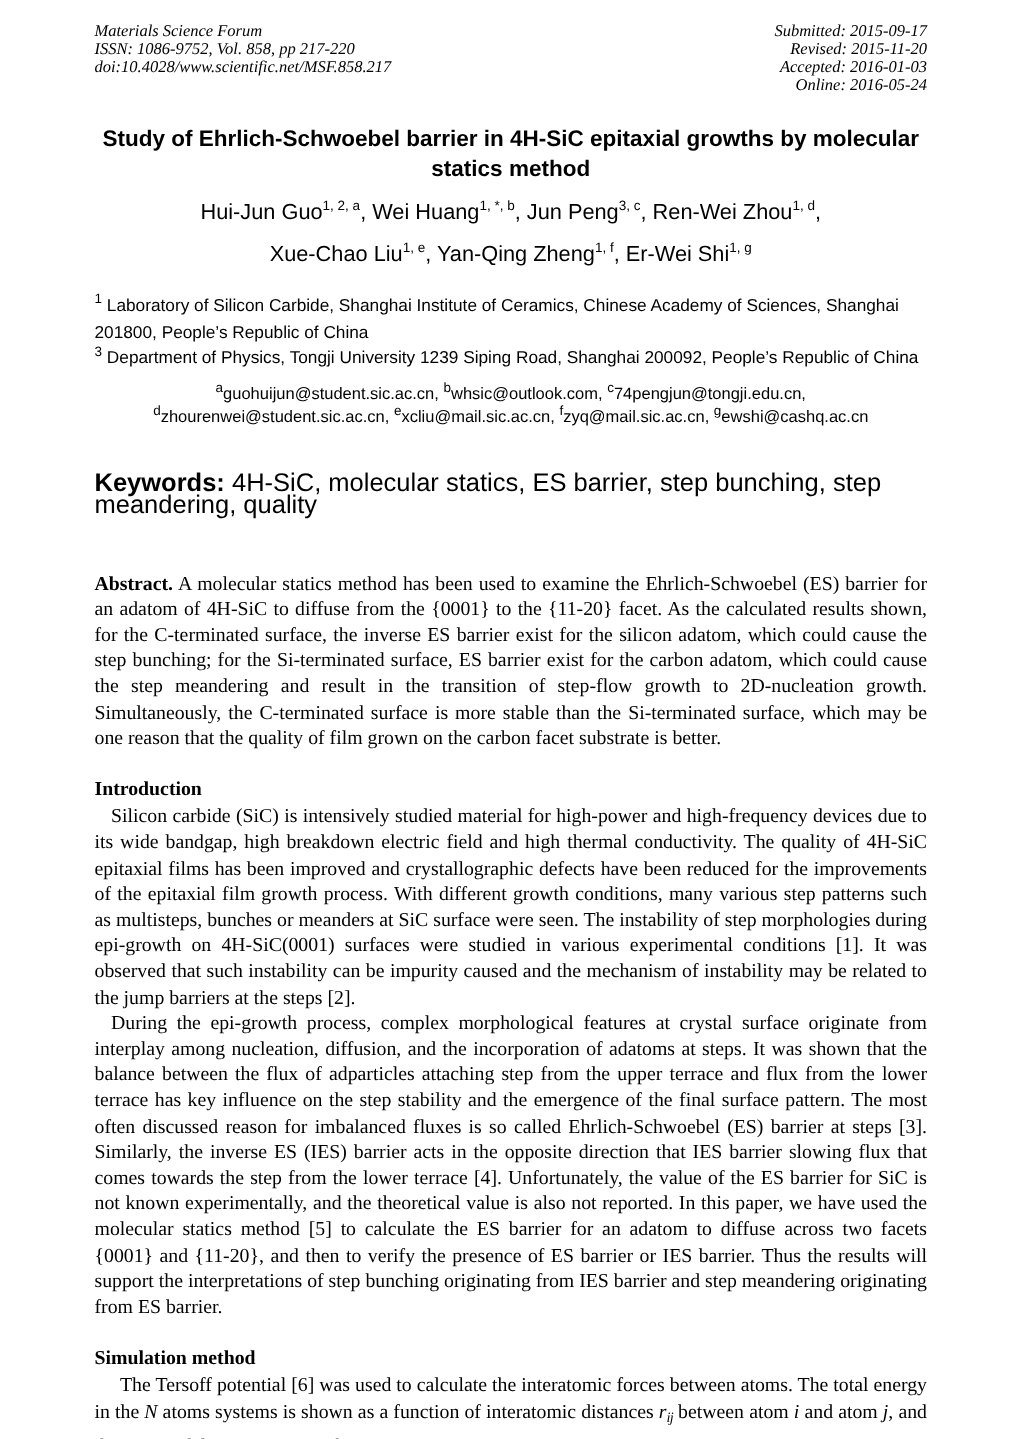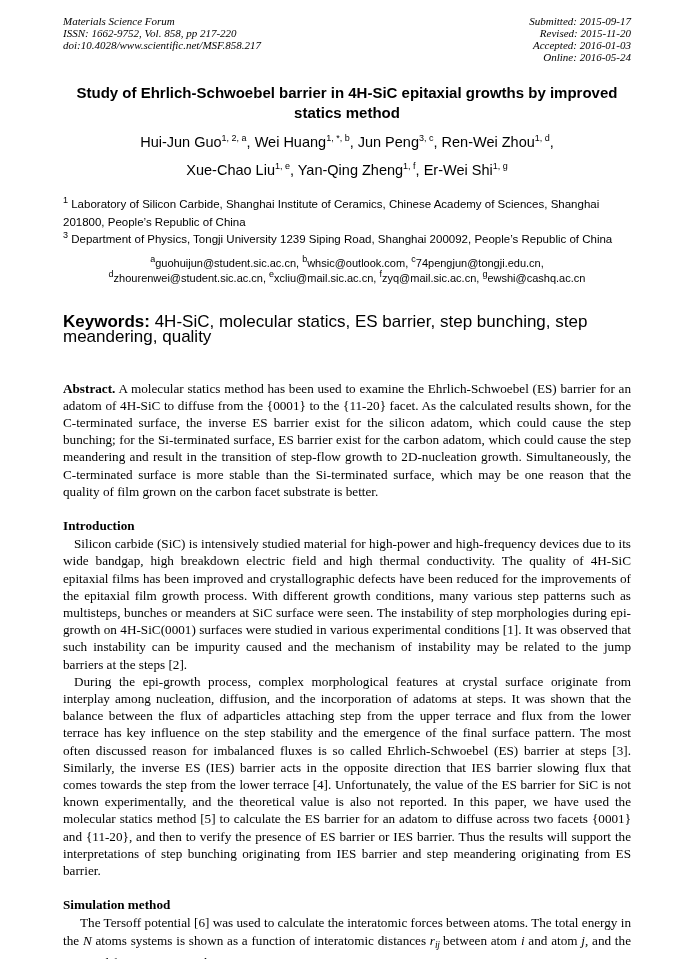--- a/index.html
+++ b/index.html
@@ -5,21 +5,21 @@
   html, body { margin: 0; padding: 0; }
   body {
     width: 678px; height: 959px;
     background: #ffffff; color: #000000;
     font-family: "Liberation Serif", serif;
     overflow: hidden;
   }
   .page {
     box-sizing: border-box;
     width: 678px; height: 737px;
-    padding: 15px 47px 30px 63px;
+    padding: 15px 60px 30px 63px;
   }
   
   .jheader {
     display: flex; justify-content: space-between;
     font-family: "Liberation Serif", serif;
     font-style: italic; font-size: 11px; line-height: 12px;
   }
   .jheader .right { text-align: right; }
   
   .title {
@@ -66,32 +66,32 @@
   .it-sub { font-style: italic; font-size: 9.5px; vertical-align: -3px; letter-spacing: -0.5px; }
 </style>
 </head>
 <body>
 
 <div class="page">
 
   <div class="jheader">
     <div class="left">
       <div>Materials Science Forum</div>
-      <div>ISSN: 1662-9752, Vol. 858, pp 217-220</div>
+      <div>ISSN: 1086-9752, Vol. 858, pp 217-220</div>
       <div>doi:10.4028/www.scientific.net/MSF.858.217</div>
     </div>
     <div class="right">
       <div>Submitted: 2015-09-17</div>
       <div>Revised: 2015-11-20</div>
       <div>Accepted: 2016-01-03</div>
       <div>Online: 2016-05-24</div>
     </div>
   </div>
 
-  <div class="title">Study of Ehrlich-Schwoebel barrier in 4H-SiC epitaxial growths by improved statics method</div>
+  <div class="title">Study of Ehrlich-Schwoebel barrier in 4H-SiC epitaxial growths by molecular statics method</div>
 
   <div class="authors">
     <div><span><span>Hui-Jun Guo</span><sup>1, 2, a</sup><span>, </span></span><span><span>Wei Huang</span><sup>1, *, b</sup><span>, </span></span><span><span>Jun Peng</span><sup>3, c</sup><span>, </span></span><span><span>Ren-Wei Zhou</span><sup>1, d</sup><span>,</span></span>
     </div>
     <div><span><span>Xue-Chao Liu</span><sup>1, e</sup><span>, </span></span><span><span>Yan-Qing Zheng</span><sup>1, f</sup><span>, </span></span><span><span>Er-Wei Shi</span><sup>1, g</sup><span></span></span>
     </div>
   </div>
 
   <div class="affiliations">
     <div><sup>1</sup> <span>Laboratory of Silicon Carbide, Shanghai Institute of Ceramics, Chinese Academy of Sciences, Shanghai 201800, People’s Republic of China</span></div>

